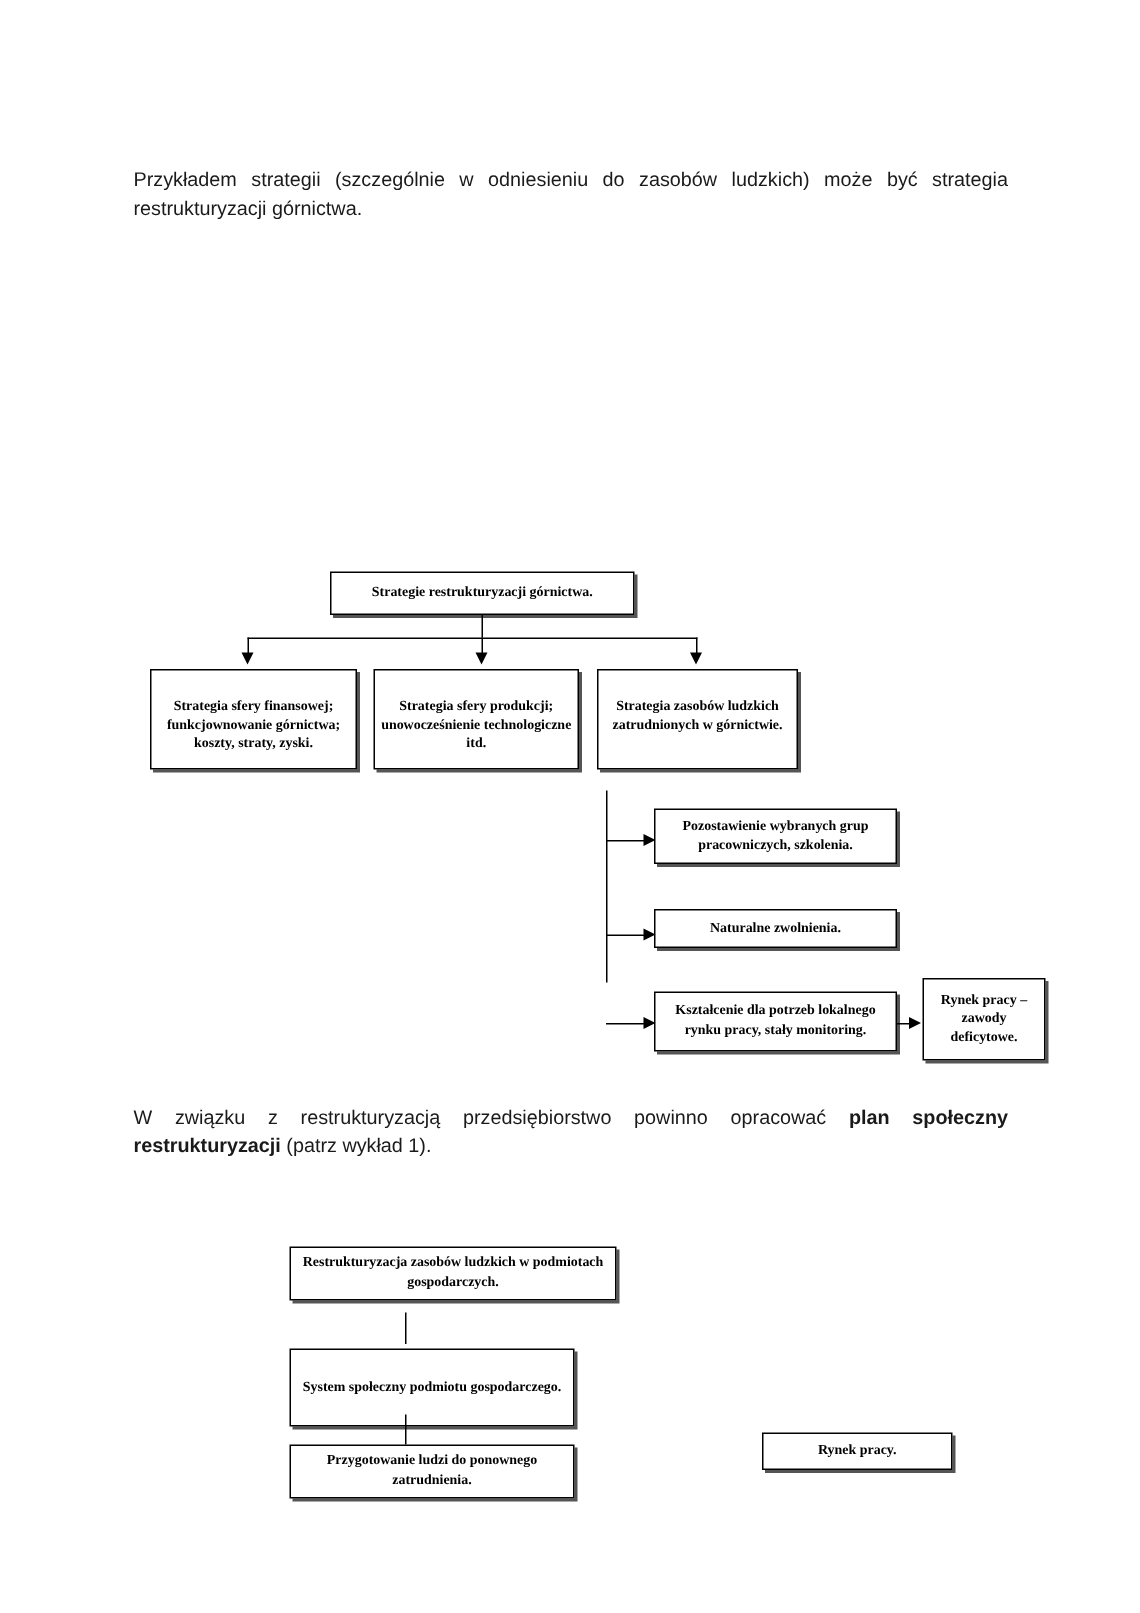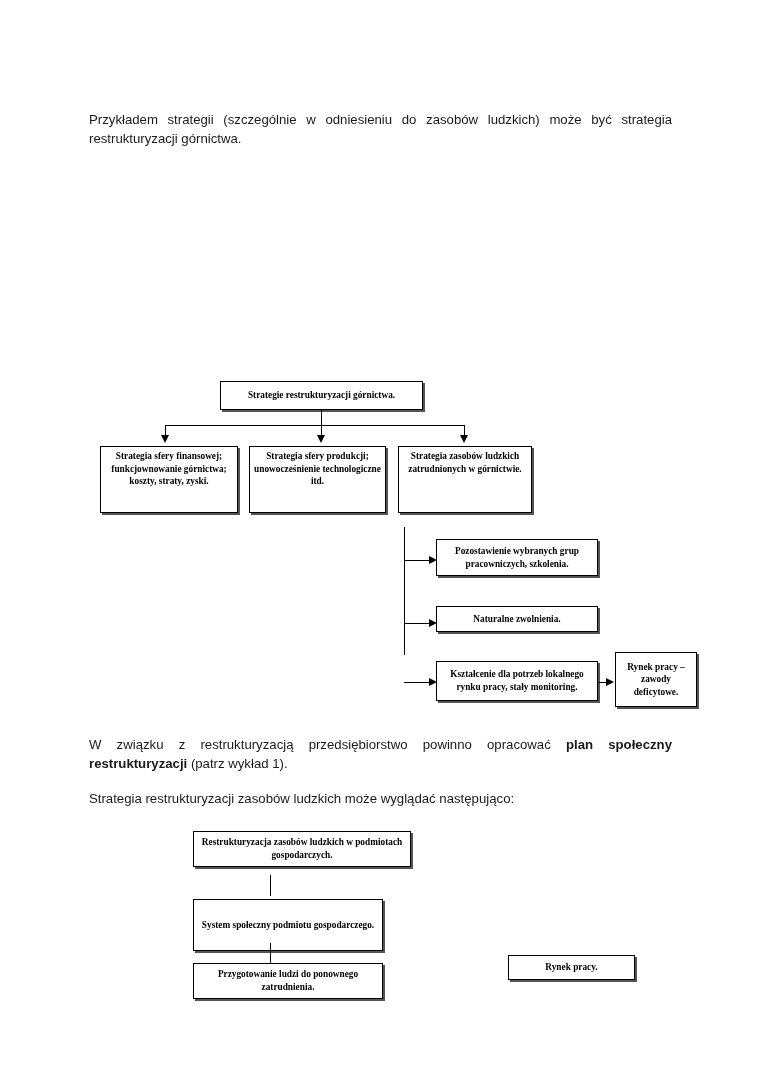--- a/index.html
+++ b/index.html
@@ -49,21 +49,21 @@
     font-family: "Liberation Serif", serif;
     font-weight: bold;
     font-size: 9.3px;
     line-height: 12.6px;
     color: #000000;
     padding: 2px 4px;
   }
   .dgm-box.shadowed {
     box-shadow: 2px 2px 0 0 #555555;
   }
-  .dgm-box.top-align { align-items: flex-start; padding-top: 3px; }
+  .dgm-box.top-align { align-items: flex-start; padding-top: 18px; }
 
   .vline {
     position: absolute;
     width: 0;
     border-left: 1.4px solid #000000;
   }
   .hline {
     position: absolute;
     height: 0;
     border-top: 1.4px solid #000000;
@@ -149,21 +149,20 @@
     <div class="arrow-right" style="left:606px; top:678px;"></div>
     <div class="dgm-box shadowed" style="left:615px; top:652px; width:82px; height:55px;">
       <span>Rynek pracy – zawody deficytowe.</span>
     </div>
   </div>
 
   <div class="para" id="para-plan">
     <span>W związku z restrukturyzacją przedsiębiorstwo powinno opracować </span><span class="b">plan społeczny restrukturyzacji</span><span> (patrz wykład 1).</span>
   </div>
 
-  <div class="para" id="para-strat">Strategia restrukturyzacji zasobów ludzkich może wyglądać następująco:</div>
 
   <div>
 
     <div class="dgm-box shadowed" style="left:193px; top:831px; width:218px; height:36px;">
       <span>Restrukturyzacja zasobów ludzkich w podmiotach gospodarczych.</span>
     </div>
 
     <div class="vline thin" style="left:270px; top:875px; height:21px;"></div>
 
     <div class="dgm-box shadowed" style="left:193px; top:899px; width:190px; height:52px;">

